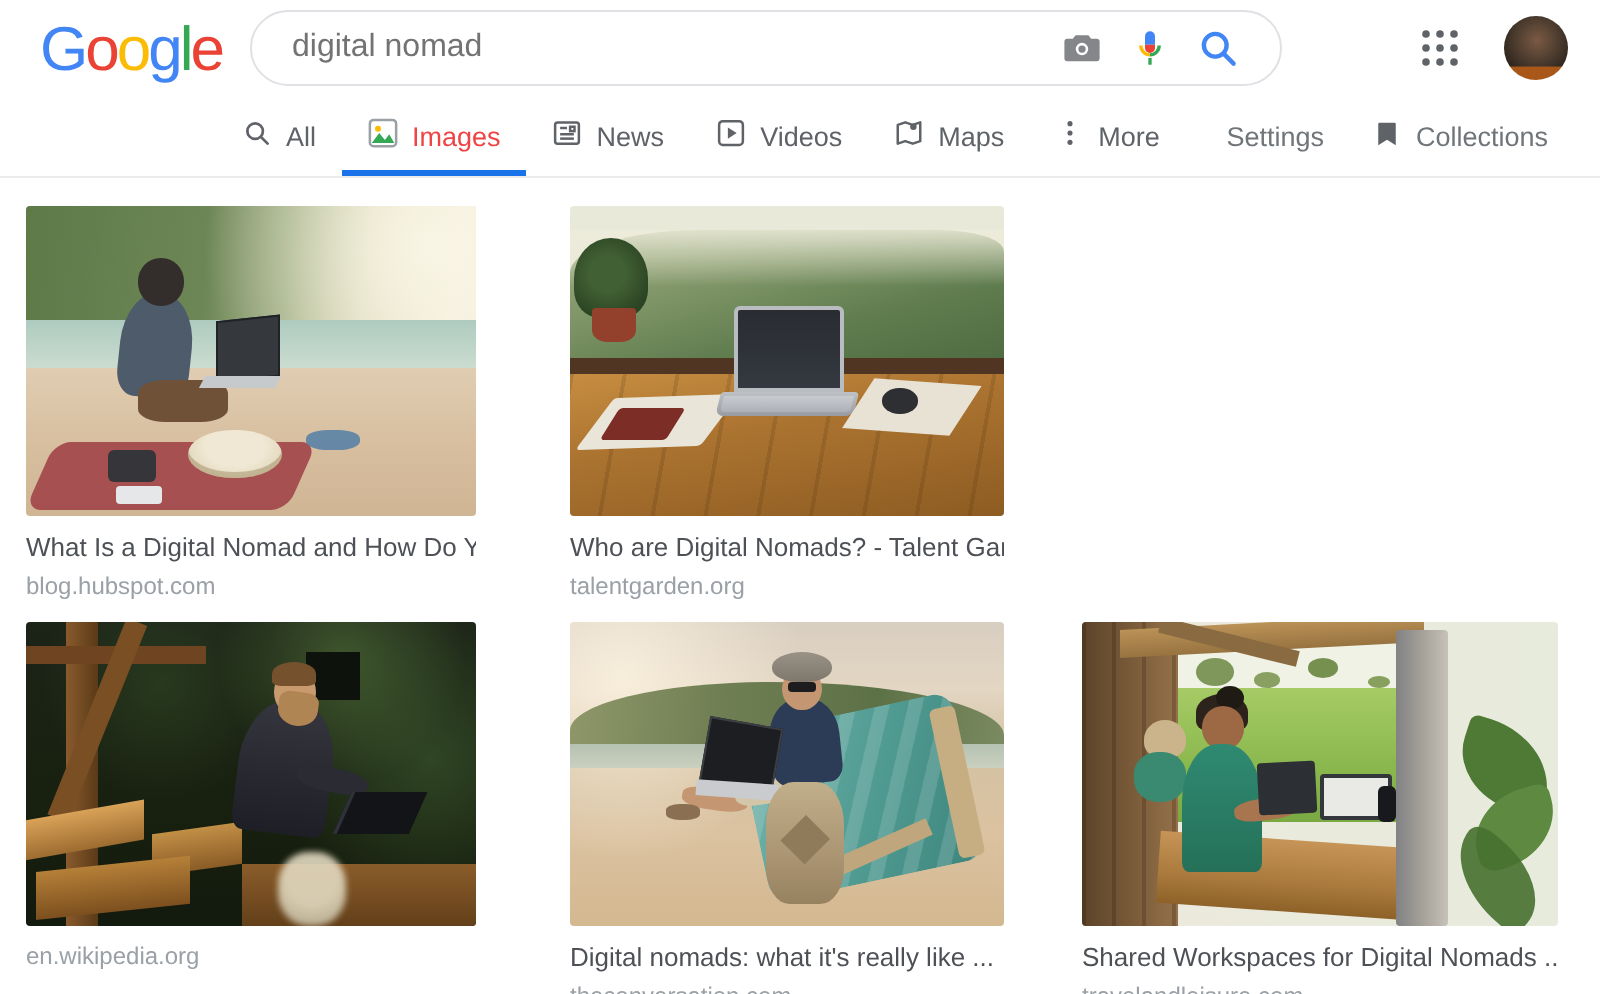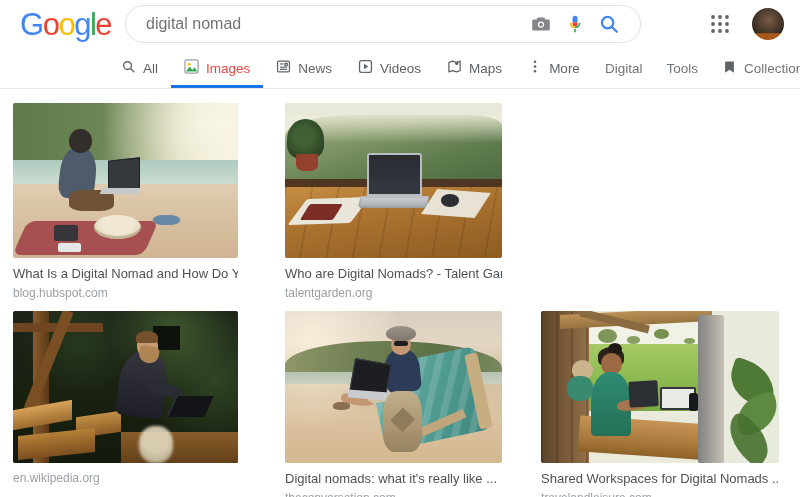--- a/index.html
+++ b/index.html
@@ -336,24 +336,21 @@
   <div class="tab">
     <span><svg width="14" height="15" viewBox="0 0 24 24" fill="#5f6368">
           <circle cx="12" cy="4" r="2.2"></circle>
           <circle cx="12" cy="12" r="2.2"></circle>
           <circle cx="12" cy="20" r="2.2"></circle>
         </svg></span>
     <span>More</span>
   </div>
 
   <div class="rt first">
-    <span>Digital</span>
-  </div>
-  <div class="rt">
-    <span>Tools</span>
+    <span>Settings</span>
   </div>
   <div class="rt">
     <span><svg width="15" height="16" viewBox="0 0 24 24" fill="#5f6368">
           <path d="M6 3h12a1 1 0 0 1 1 1v17l-7-4.5L5 21V4a1 1 0 0 1 1-1z"></path>
         </svg></span>
     <span>Collections</span>
   </div>
 
 </div>
 

